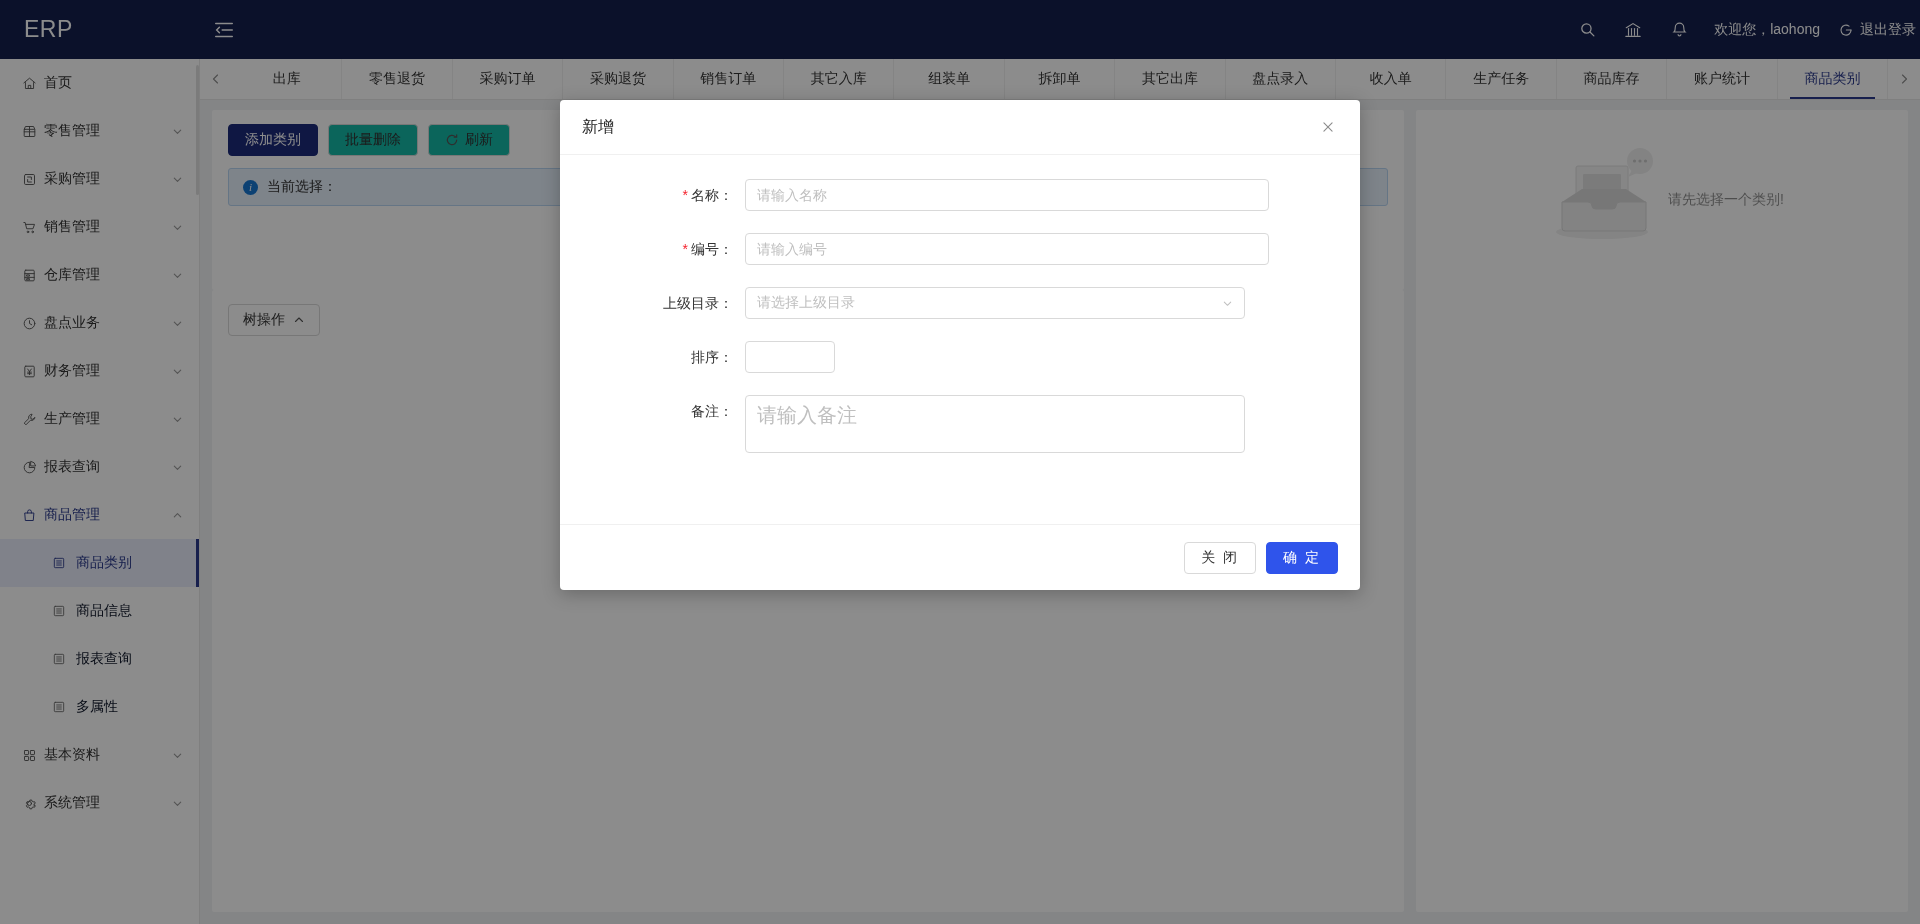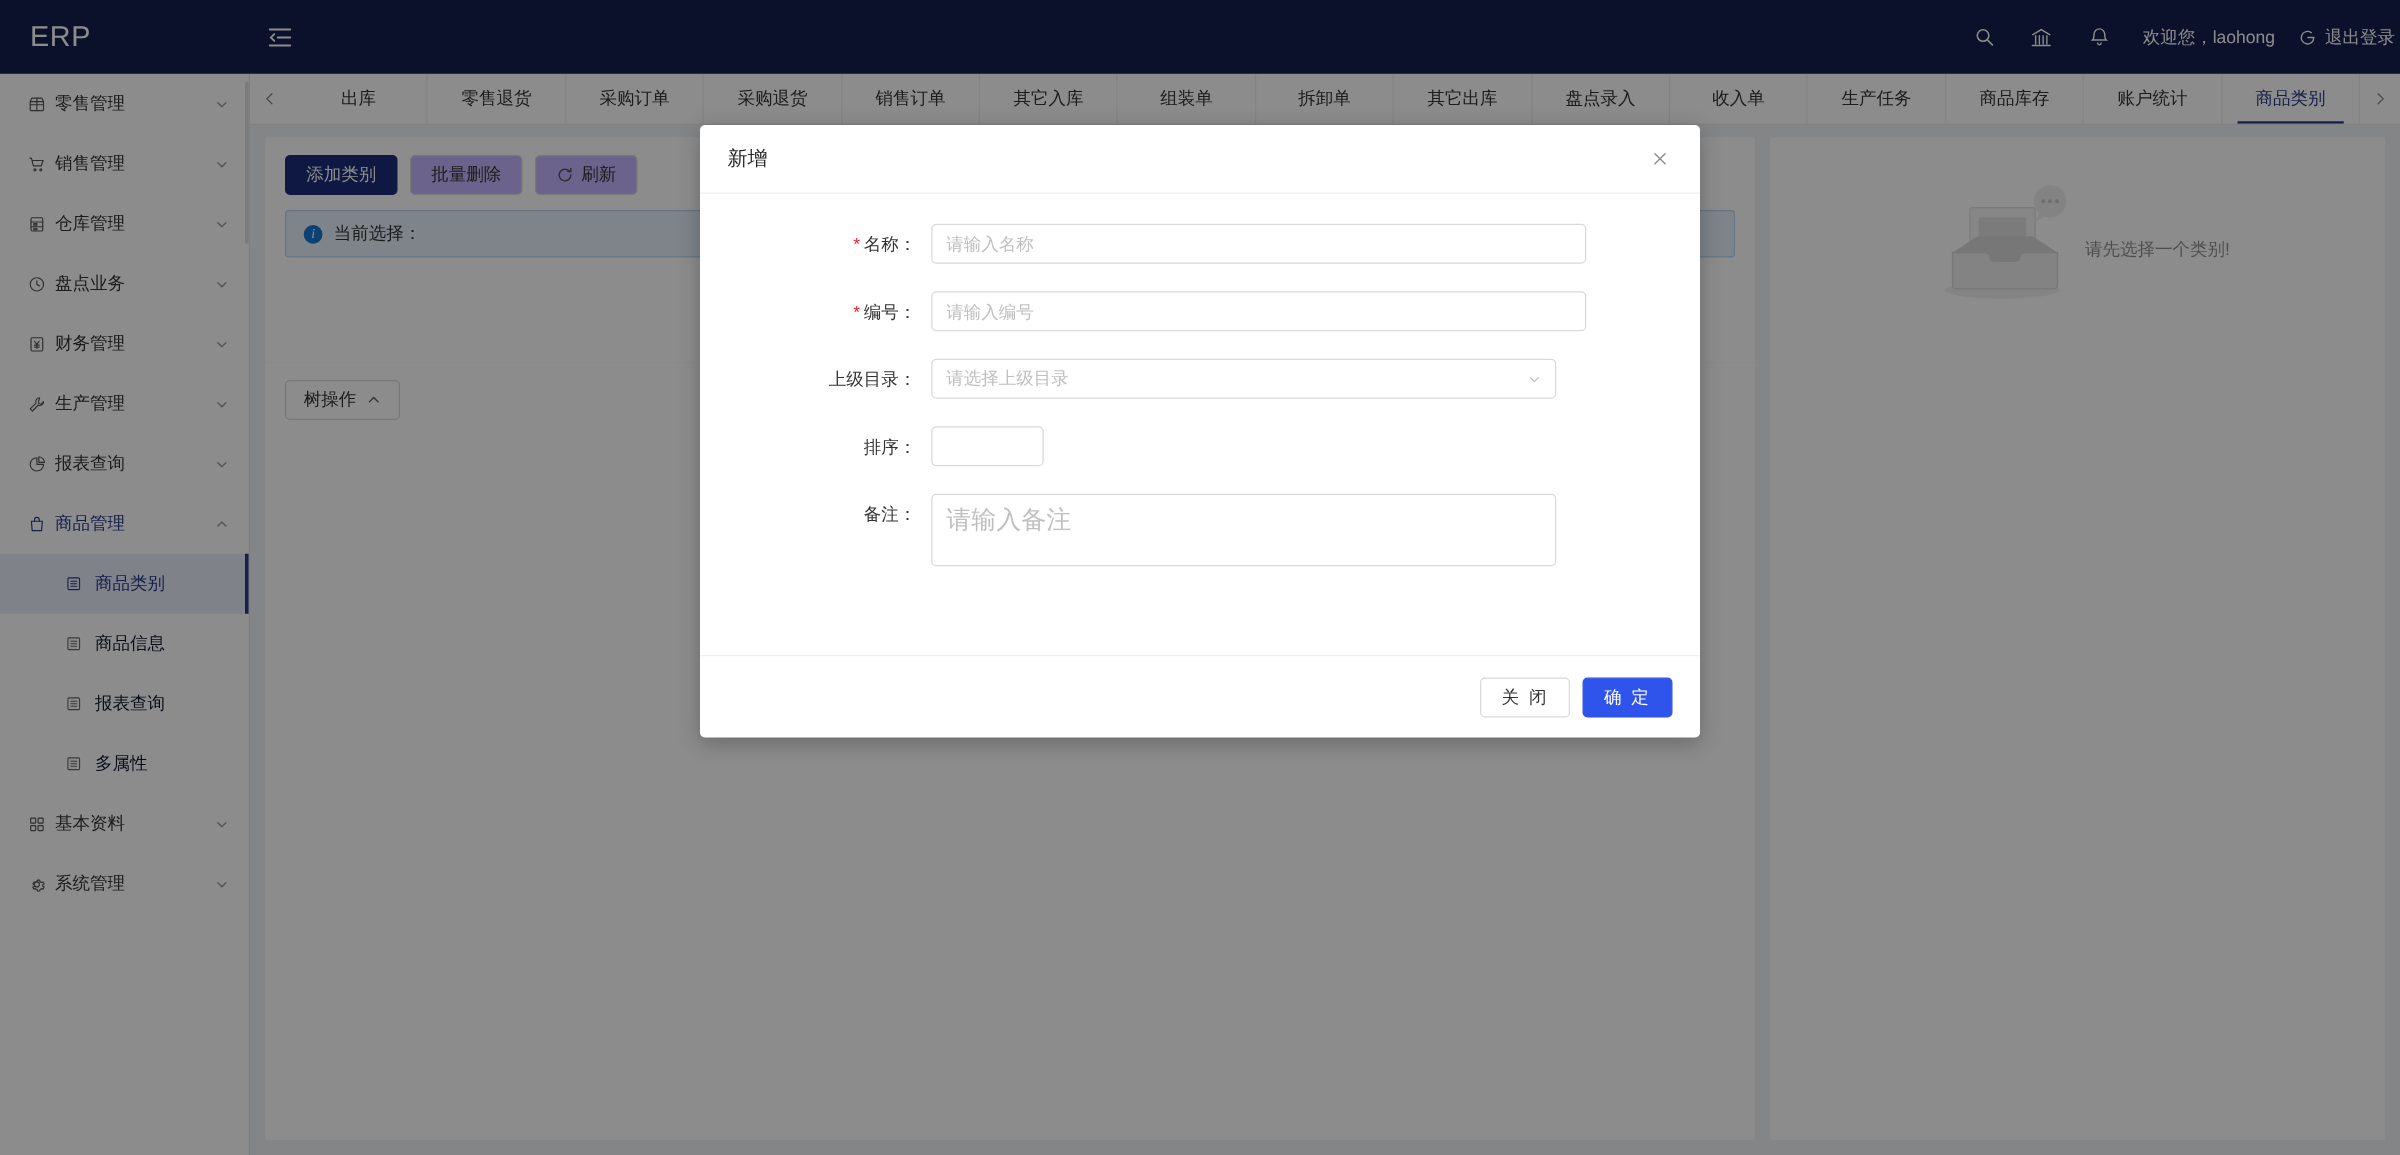--- a/index.html
+++ b/index.html
@@ -154,21 +154,21 @@
     width: 1192px; min-height: 180px;
     background: #ffffff; border-radius: 2px;
     padding: 14px 16px;
   }
   .btn-row { display: flex; align-items: center; gap: 10px; }
   .btn {
     height: 32px; padding: 0 16px;
     display: inline-flex; align-items: center; justify-content: center;
     gap: 6px;
     font-size: 14px; border-radius: 4px;
-    border: 1px solid #d9d9d9; background: #c4b5fd; color: #333;
+    border: 1px solid #d9d9d9; background: #14b8a6; color: #333;
     white-space: nowrap;
   }
   .btn.primary {
     background: #1d2b7a; border-color: #1d2b7a; color: #ffffff;
   }
   .alert {
     margin-top: 12px; height: 38px;
     display: flex; align-items: center; gap: 9px;
     background: #e6f0fb; border: 1px solid #b9d6f2;
     border-radius: 3px; padding: 0 14px;
@@ -352,27 +352,53 @@
         <span>退出登录</span>
       </div>
     </div>
   </div>
 
   <div class="sidebar">
     <div id="menu-top">
         <div class="menu-item">
           <span class="mi-icon">
             <svg width="15" height="15" viewBox="0 0 24 24" fill="none" stroke="currentColor" stroke-width="1.5" stroke-linecap="round" stroke-linejoin="round">
+              <path d="M3 11 L12 3.5 L21 11"></path>
+              <path d="M5.5 10.5V20h13v-9.5"></path>
+              <path d="M10 20v-5h4v5"></path>
+            </svg>
+          </span>
+          <span class="mi-label">首页</span>
+          <span class="mi-arrow"></span>
+        </div>
+        <div class="menu-item">
+          <span class="mi-icon">
+            <svg width="15" height="15" viewBox="0 0 24 24" fill="none" stroke="currentColor" stroke-width="1.5" stroke-linecap="round" stroke-linejoin="round">
               <rect x="3.5" y="8.5" width="17" height="11.5" rx="1"></rect>
               <path d="M3.5 8.5 L5.5 4 h13 l2 4.5"></path>
               <line x1="12" y1="4" x2="12" y2="20"></line>
               <line x1="3.5" y1="12.5" x2="20.5" y2="12.5"></line>
             </svg>
           </span>
           <span class="mi-label">零售管理</span>
+          <span class="mi-arrow">
+            <svg width="11" height="11" viewBox="0 0 24 24" fill="none" stroke="currentColor" stroke-width="2.4" stroke-linecap="round" stroke-linejoin="round">
+              <polyline points="5,9 12,16 19,9"></polyline>
+            </svg>
+          </span>
+        </div>
+        <div class="menu-item">
+          <span class="mi-icon">
+            <svg width="15" height="15" viewBox="0 0 24 24" fill="none" stroke="currentColor" stroke-width="1.5" stroke-linecap="round" stroke-linejoin="round">
+              <rect x="4" y="4" width="16" height="16" rx="2"></rect>
+              <polyline points="9,8 15,8 15,12"></polyline>
+              <polyline points="15,16 9,16 9,12"></polyline>
+            </svg>
+          </span>
+          <span class="mi-label">采购管理</span>
           <span class="mi-arrow">
             <svg width="11" height="11" viewBox="0 0 24 24" fill="none" stroke="currentColor" stroke-width="2.4" stroke-linecap="round" stroke-linejoin="round">
               <polyline points="5,9 12,16 19,9"></polyline>
             </svg>
           </span>
         </div>
         <div class="menu-item">
           <span class="mi-icon">
             <svg width="15" height="15" viewBox="0 0 24 24" fill="none" stroke="currentColor" stroke-width="1.5" stroke-linecap="round" stroke-linejoin="round">
               <path d="M3 4h2l2.5 10h10L20 7H6"></path>

